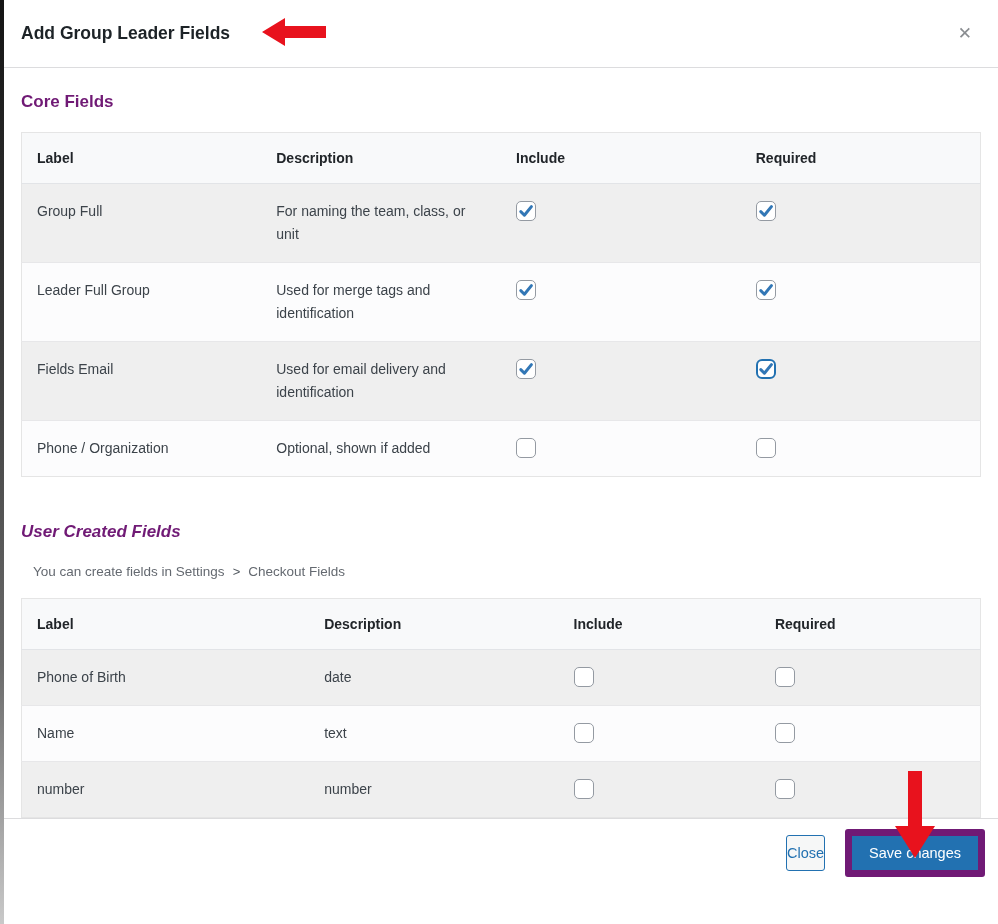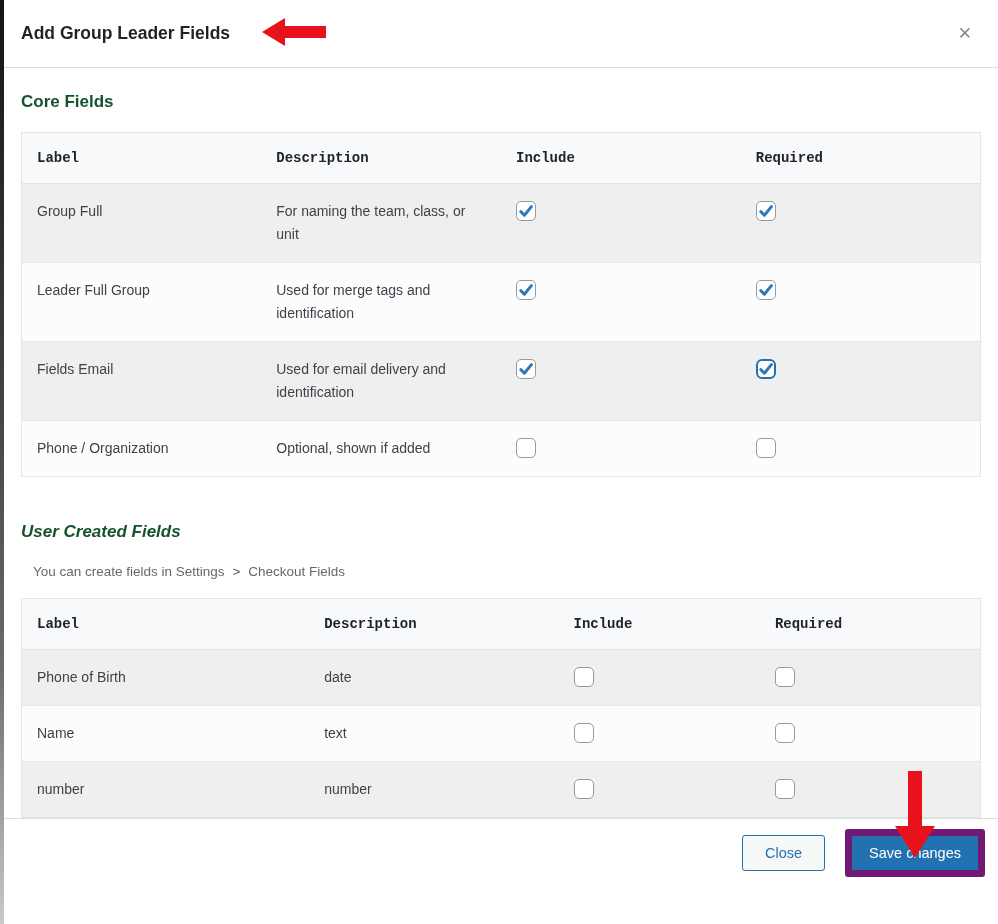--- a/index.html
+++ b/index.html
@@ -18,29 +18,29 @@
   .modal-header{
     flex:0 0 auto;height:68px;box-sizing:border-box;border-bottom:1px solid #dcdcde;
     display:flex;align-items:center;padding:0 24px 0 17px;
   }
   .modal-title{font-size:17.5px;font-weight:700;color:#1d2327;}
   .close-x{
     margin-left:auto;color:#8a8d91;font-size:17px;line-height:1;cursor:pointer;
     background:none;border:none;padding:2px;font-family:"Liberation Sans",sans-serif;
   }
   .modal-body{flex:1 1 auto;padding:0 17px;}
-  .section-heading{font-size:17px;font-weight:700;color:#14532d;margin:24px 0 0;}
+  .section-heading{font-size:17px;font-weight:700;color:#701a75;margin:24px 0 0;}
   table{
     width:100%;border-collapse:collapse;margin-top:20px;table-layout:fixed;
     font-size:14px;color:#3c434a;border:1px solid #e5e5e5;
   }
   #user-table{margin-top:19px;}
   thead th{
     background:#f8f9fa;text-align:left;font-size:14px;font-weight:700;color:#212529;
-    padding:17px 15px;border-bottom:1px solid #e2e4e7;font-family:Liberation Mono, monospace;
+    padding:17px 15px;border-bottom:1px solid #e2e4e7;
   }
   td{padding:16px 15px;vertical-align:top;line-height:23px;background:#fcfcfd;}
   tbody tr+tr td{border-top:1px solid #e7e7e9;}
   tr.alt td{background:#efefef;}
   .hint{margin:22px 12px 0;font-size:13.5px;color:#646970;}
   .hint .sep{margin:0 8px;color:#50575e;font-size:13px;}
   .cb{
     display:inline-block;width:20px;height:20px;box-sizing:border-box;cursor:pointer;
     border:1px solid #949aa2;border-radius:5px;background:#fff;position:relative;
     vertical-align:top;margin-top:1px;
@@ -51,21 +51,21 @@
   .cb.focused svg{left:0;top:0;}
   .modal-footer{
     margin-top:auto;flex:0 0 auto;height:69px;box-sizing:border-box;
     border-top:1px solid #dcdcde;padding:16px 13px 16px 17px;
     display:flex;justify-content:flex-end;align-items:center;gap:20px;
   }
   .btn{
     font-family:"Liberation Sans",sans-serif;font-size:14.5px;border-radius:3px;
     cursor:pointer;line-height:20px;
   }
-  .btn-close{background:#f6f7f7;border:1px solid #2271b1;color:#2271b1;padding:7px 22px;}
+  .btn-close{background:#f6f7f7;border:1px solid #2271b1;color:#2271b1;padding:7px 0;}
   .btn-save{background:#2271b1;border:7px solid #701a75;color:#fff;padding:7px 17px;}
   .title-arrow{position:absolute;left:262px;top:17px;z-index:5;}
   .save-arrow{position:absolute;left:895px;top:771px;z-index:5;}
 </style>
 </head>
 <body>
 
 <div class="backdrop-strip"></div>
 
 <div class="modal">

